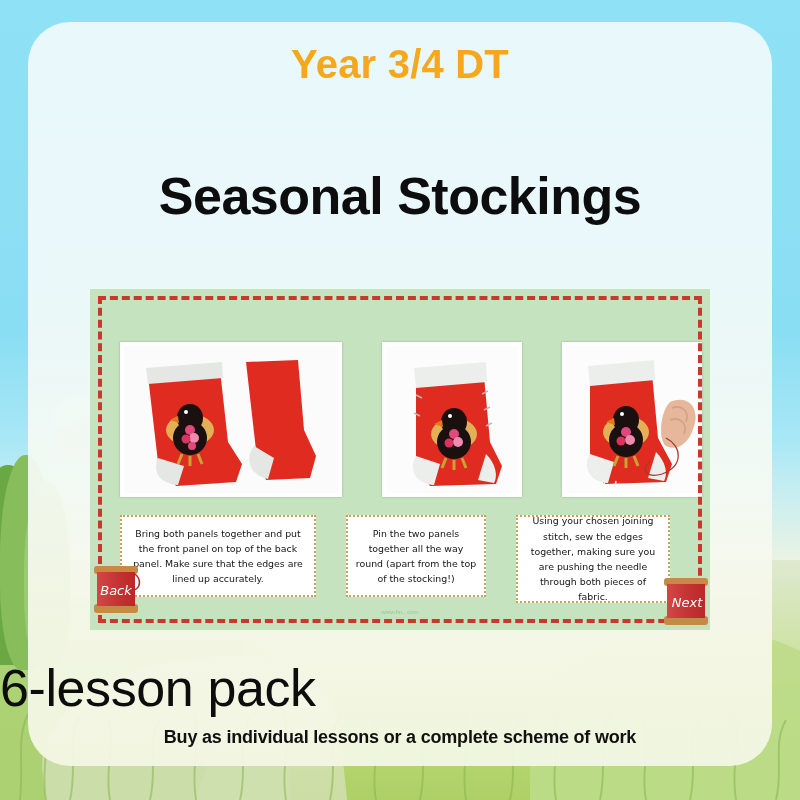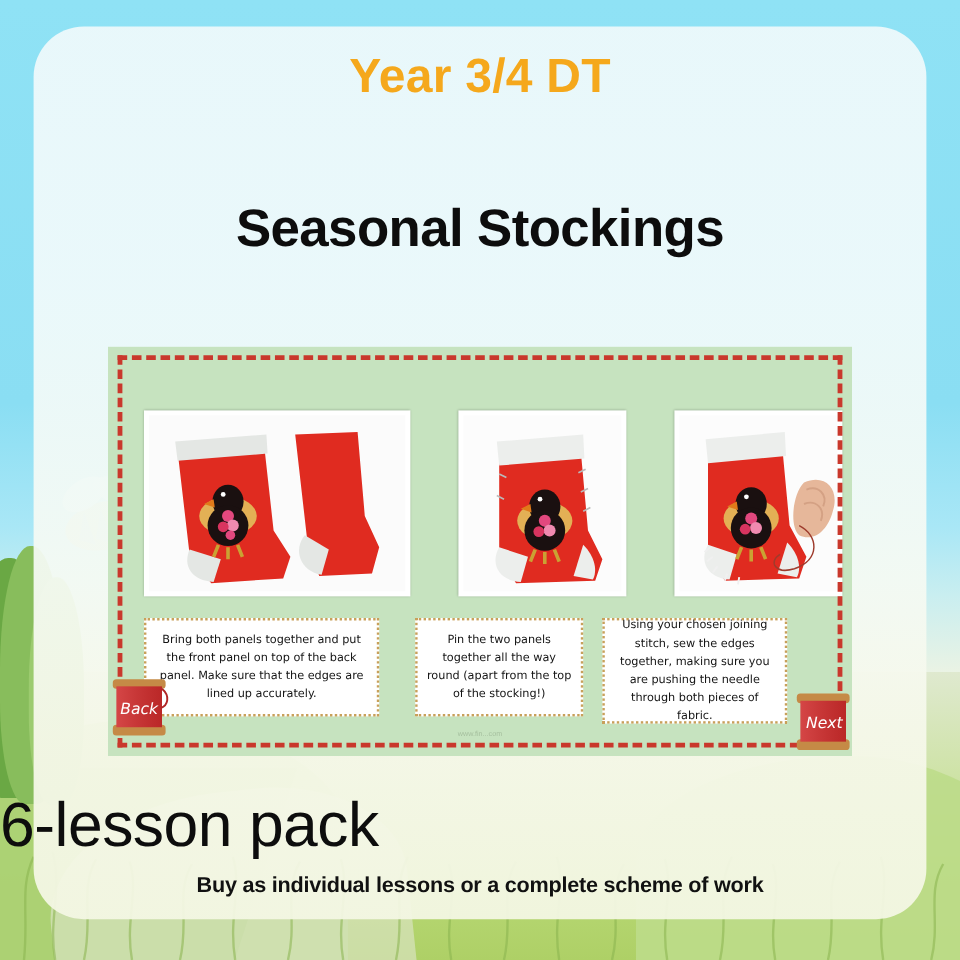--- a/index.html
+++ b/index.html
@@ -82,21 +82,21 @@
   .year-title {
     position: absolute; left:0; right:0; top: 42px;
     text-align:center;
     font-size: 40px; font-weight: 700;
     color: #f5a81c;
     letter-spacing: .2px;
   }
   .main-title {
     position: absolute; left:0; right:0; top: 166px;
     text-align:center;
-    font-size: 44px; font-weight: 700;
+    font-size: 52px; font-weight: 700;
     color: #0d0d0d;
     letter-spacing: -.5px;
   }
   .pack-title {
     position: absolute; left:0; right:0; top: 658px;
     text-align:left;
     font-size: 52px; font-weight: 400;
     color: #0d0d0d;
     letter-spacing: -.4px;
   }
@@ -147,21 +147,21 @@
     border: 2px dotted #c8a05a;
     font-family: "DejaVu Sans", sans-serif;
     font-size: 9.4px; line-height: 1.62;
     color:#141414;
     text-align:center;
     padding: 7px 6px;
     display:flex; align-items:center; justify-content:center;
   }
   .caption.c1 { width: 196px; height: 82px; }
   .caption.c2 { width: 140px; height: 82px; margin-left: 30px; }
-  .caption.c3 { width: 154px; height: 88px; margin-left: 16px; }
+  .caption.c3 { width: 154px; height: 88px; margin-left: 30px; }
 
   
   .reel { position:absolute; width: 56px; height: 66px; }
   .reel.back { left: 88px; top: 556px; }
   .reel.next { left: 658px; top: 568px; }
   .reel svg { display:block; width:100%; height:100%; }
 
   .watermark {
     position:absolute; left:0; right:0; top: 320px;
     text-align:center;

